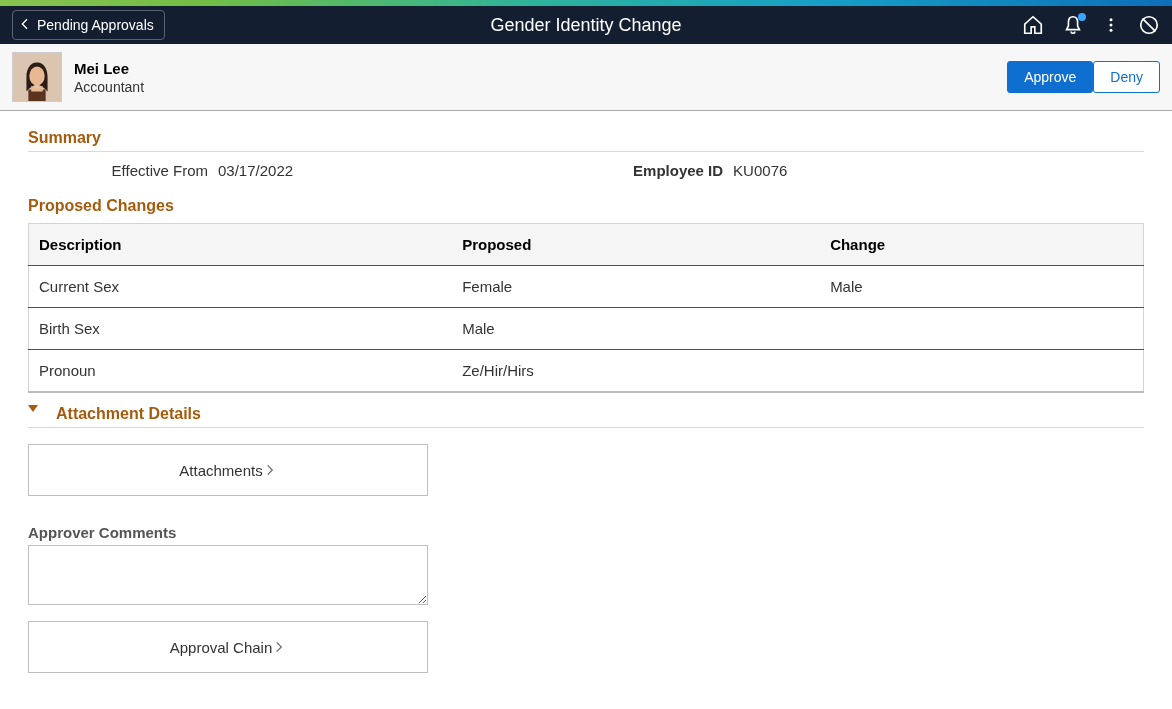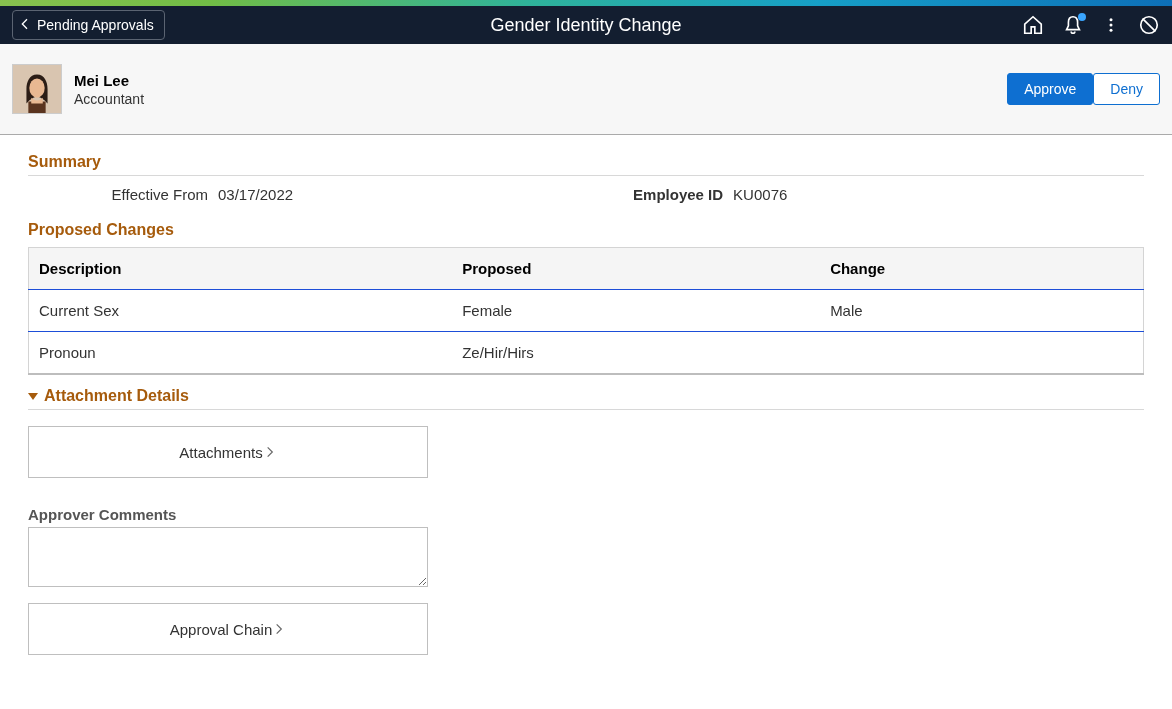--- a/index.html
+++ b/index.html
@@ -5,42 +5,42 @@
   * { box-sizing: border-box; }
   html, body { margin:0; padding:0; font-family: Arial, Helvetica, sans-serif; font-size:15px; color:#333; background:#fff; width:1172px;}
   .gradient-top { height:6px; width:100%; background: linear-gradient(90deg, #88c24f 0%, #71bd46 18%, #2fb39a 45%, #169fc7 70%, #0d6fb8 100%); }
   .header { background:#131e30; color:#fff; height:38px; display:flex; align-items:center; padding:0 12px; position:relative;}
   .back-btn { border:1px solid #5b6472; border-radius:4px; height:30px; padding:0 10px 0 4px; display:inline-flex; align-items:center; gap:4px; background:transparent; color:#fff; font-size:14px; cursor:pointer;}
   .back-btn svg { flex:0 0 auto; }
   .page-title { position:absolute; left:50%; transform:translateX(-50%); font-size:18px; }
   .header-actions { margin-left:auto; display:flex; align-items:center; gap:18px; }
   .hicon { cursor:pointer; display:flex; align-items:center; position:relative;}
   .notif-dot { position:absolute; top:-1px; right:-2px; width:8px; height:8px; background:#3aa6ff; border-radius:50%; }
-  .person-bar { border-bottom:1px solid #aaa; padding:20px 12px; display:flex; align-items:center; gap:12px; background:#f7f7f7;}
+  .person-bar { border-bottom:1px solid #aaa; padding:8px 12px; display:flex; align-items:center; gap:12px; background:#f7f7f7;}
   .avatar { width:50px; height:50px; border:1px solid #ccc; overflow:hidden; display:flex; align-items:center; justify-content:center; background:#e8d4c2;}
   .avatar svg { display:block; }
   .person-name { font-weight:bold; font-size:15px; color:#000;}
   .person-role { font-size:14px; color:#333; margin-top:2px;}
   .action-btns { margin-left:auto; display:flex; align-items:center;}
   .btn { font-size:14px; height:32px; padding:0 16px; border-radius:3px; cursor:pointer; }
   .btn-primary{ background:#0e6fd1; color:#fff; border:1px solid #0e6fd1;}
   .btn-outline{ background:#fff; color:#0e6fd1; border:1px solid #0e6fd1;}
   .content { padding: 10px 28px 30px 28px; }
   .section-title { color:#a65b0c; font-weight:bold; font-size:16px; border-bottom:1px solid #d8d8d8; padding:8px 0 4px 0; }
   .summary-row { display:flex; padding:10px 0 10px 60px; font-size:15px; gap:80px;}
   .summary-pair { display:flex; gap:10px; align-items:baseline;}
   .summary-pair .lbl { font-weight:normal; min-width:120px; text-align:right; color:#333;}
   .summary-right { margin-left:260px; display:flex; gap:10px;}
   .summary-right .lbl{ font-weight:bold;}
   .table { width:100%; border:1px solid #d4d4d4; border-collapse:collapse; margin-top:4px; border-bottom:2px solid #bdbdbd;}
   .table th, .table td { text-align:left; padding:12px 10px; font-size:15px; border-bottom:1px solid #1d4ed8;}
   .table th { background:#f5f5f5; font-weight:bold; color:#000;}
   .table td { color:#333;}
   .col1{width:38%;} .col2{width:33%;} .col3{width:29%;}
-  .expander { display:flex; align-items:center; gap:6px; color:#a65b0c; font-weight:bold; font-size:16px; padding:12px 0 4px 0; border-bottom:1px solid #d8d8d8; cursor:pointer; width:100%;}
+  .expander { display:flex; gap:18px; color:#a65b0c; font-weight:bold; font-size:16px; padding:12px 0 4px 0; border-bottom:1px solid #d8d8d8; cursor:pointer; width:100%;}
   .expander .tri { width:0; height:0; border-left:5px solid transparent; border-right:5px solid transparent; border-top:7px solid #a65b0c;}
   .link-box { margin-top:16px; width:400px; height:52px; border:1px solid #bfbfbf; display:flex; align-items:center; justify-content:center; padding:0 12px; cursor:pointer; font-size:15px;}
   .comments-lbl { margin-top:28px; font-weight:bold; color:#555; font-size:15px;}
   .comments-area { width:400px; height:60px; border:1px solid #bfbfbf; margin-top:4px; resize:both; font-family:inherit; font-size:14px; padding:4px; display:block;}
   .chevron-right svg { display:block; }
 </style>
 </head>
 <body>
 
 <div class="gradient-top"></div>
@@ -126,20 +126,25 @@
         <th class="col3">Change</th>
       </tr>
     </thead>
     <tbody>
       <tr>
         <td>Current Sex</td>
         <td>Female</td>
         <td>Male</td>
       </tr>
       <tr>
+        <td>Birth Sex</td>
+        <td>Male</td>
+        <td></td>
+      </tr>
+      <tr>
         <td>Pronoun</td>
         <td>Ze/Hir/Hirs</td>
         <td></td>
       </tr>
     </tbody>
   </table>
 
   <div class="expander">
     <span class="tri"></span>
     <span>Attachment Details</span>

